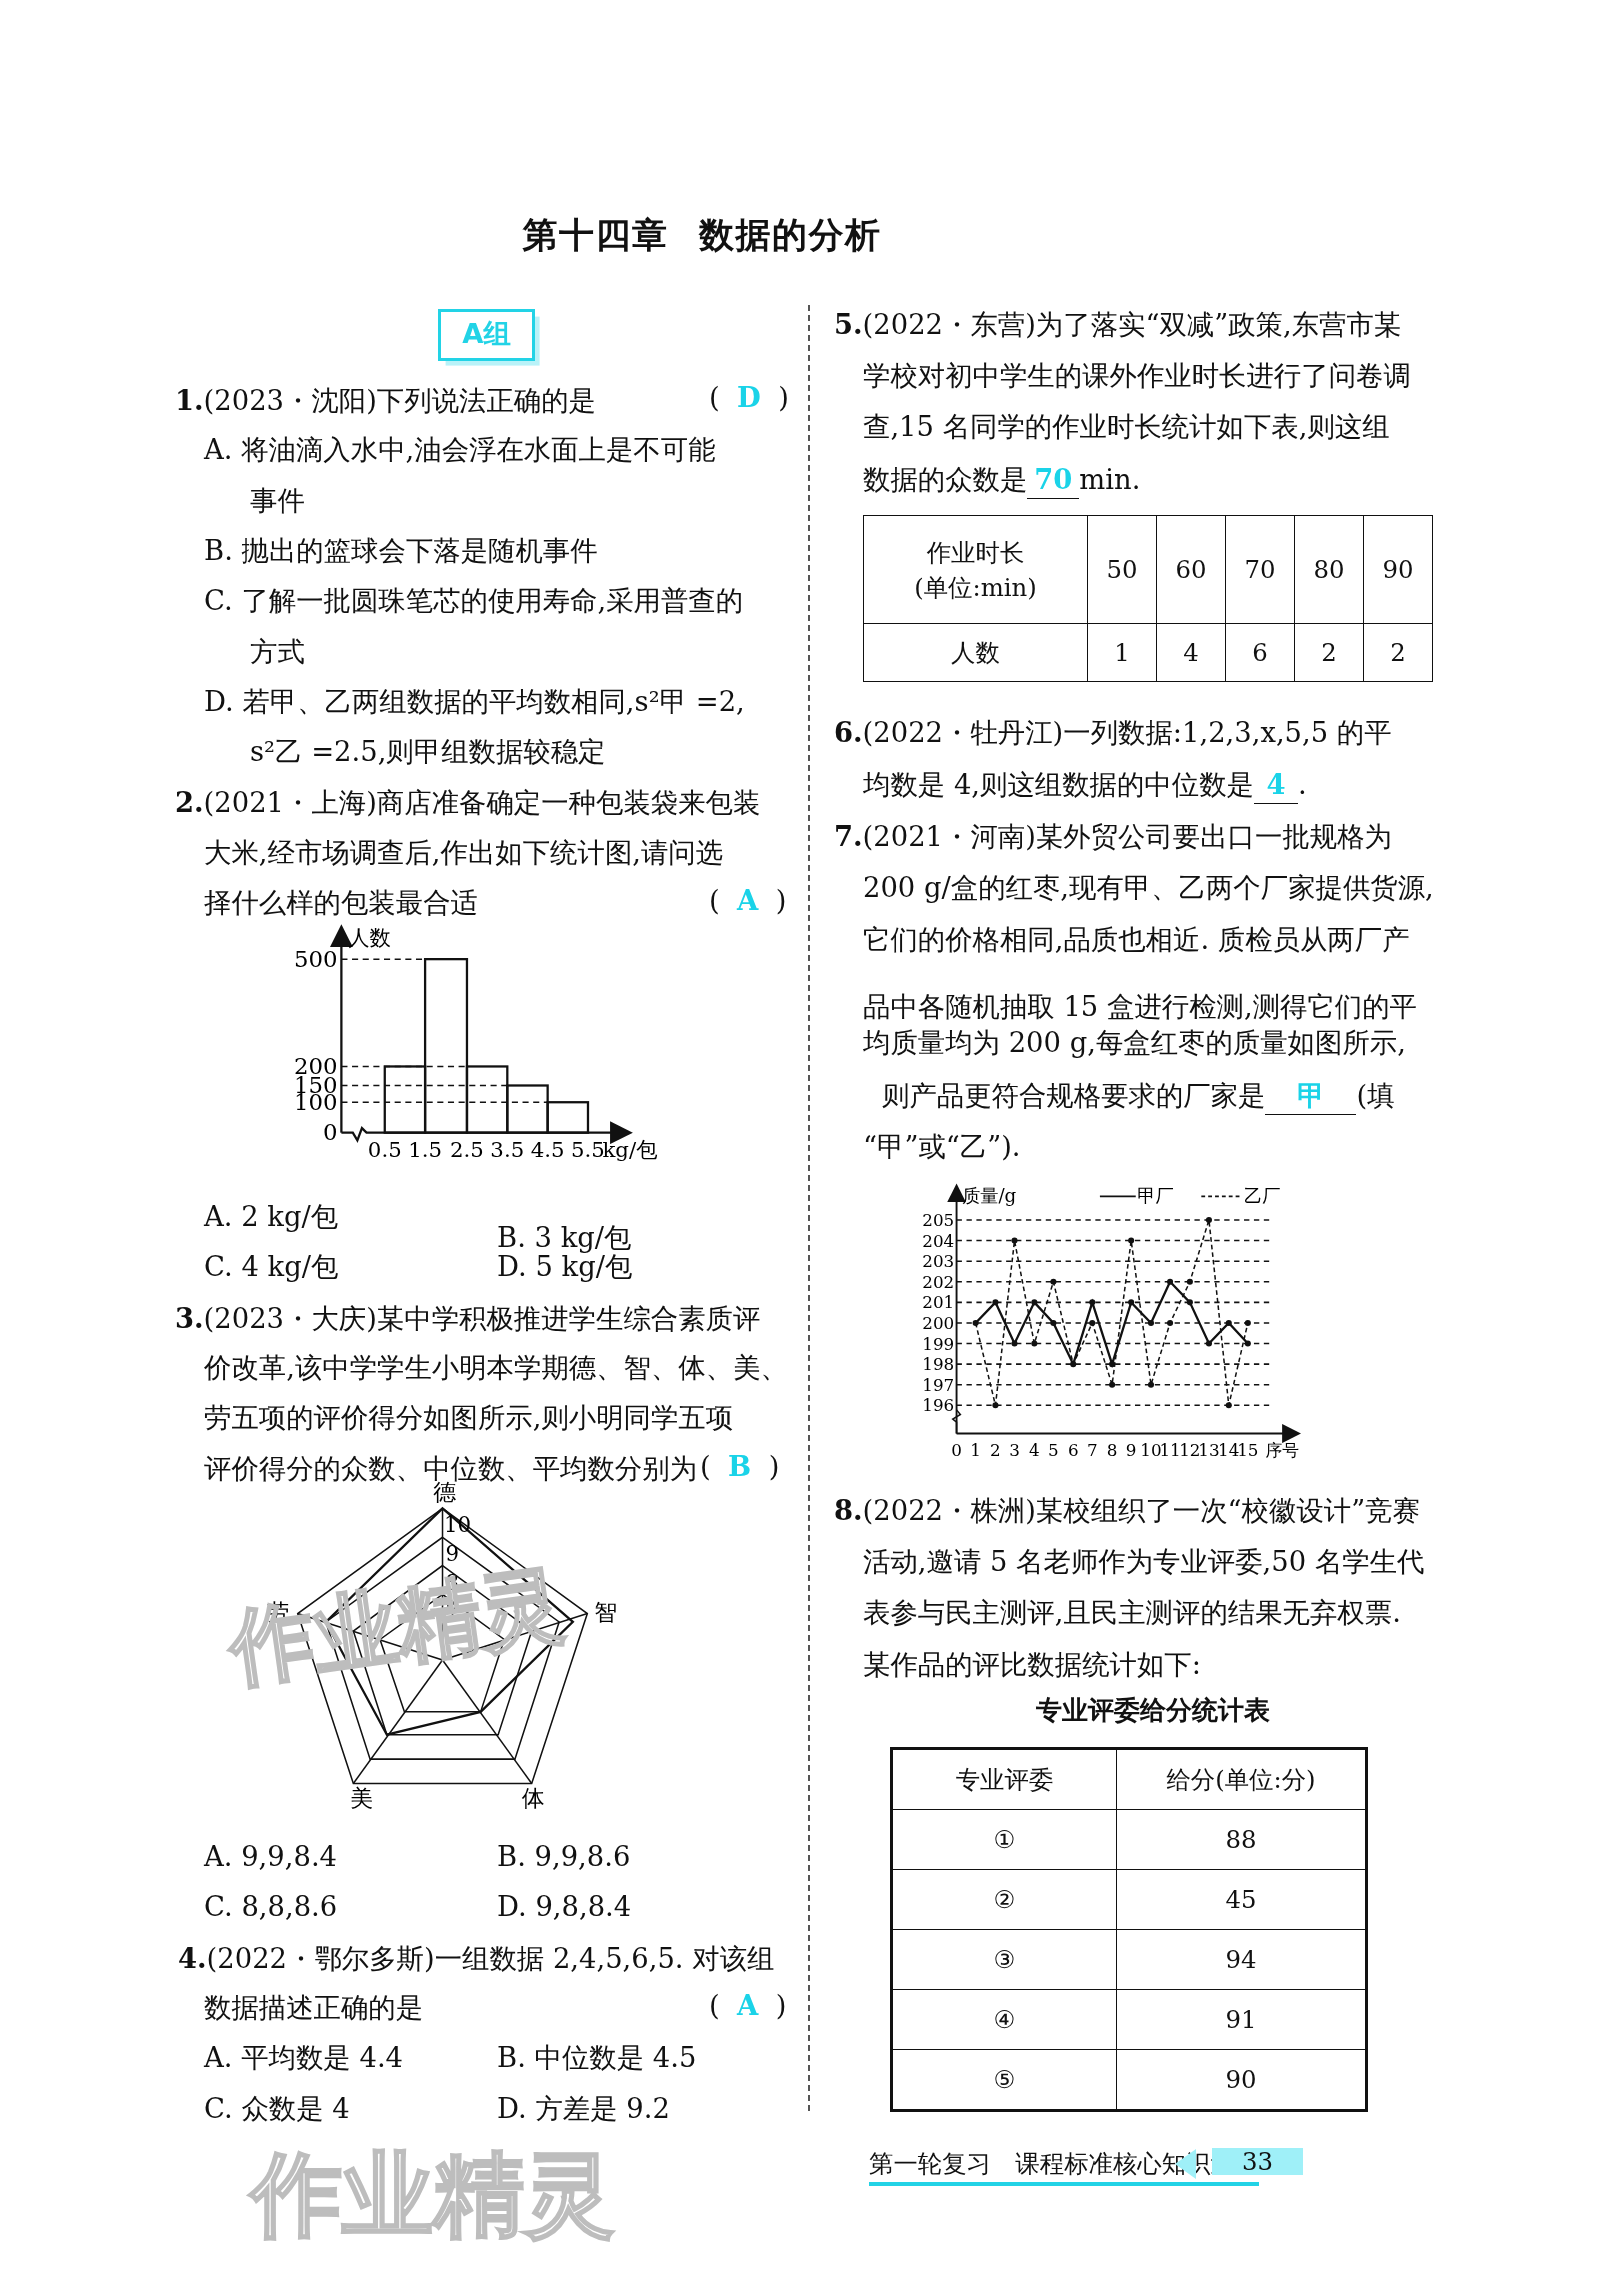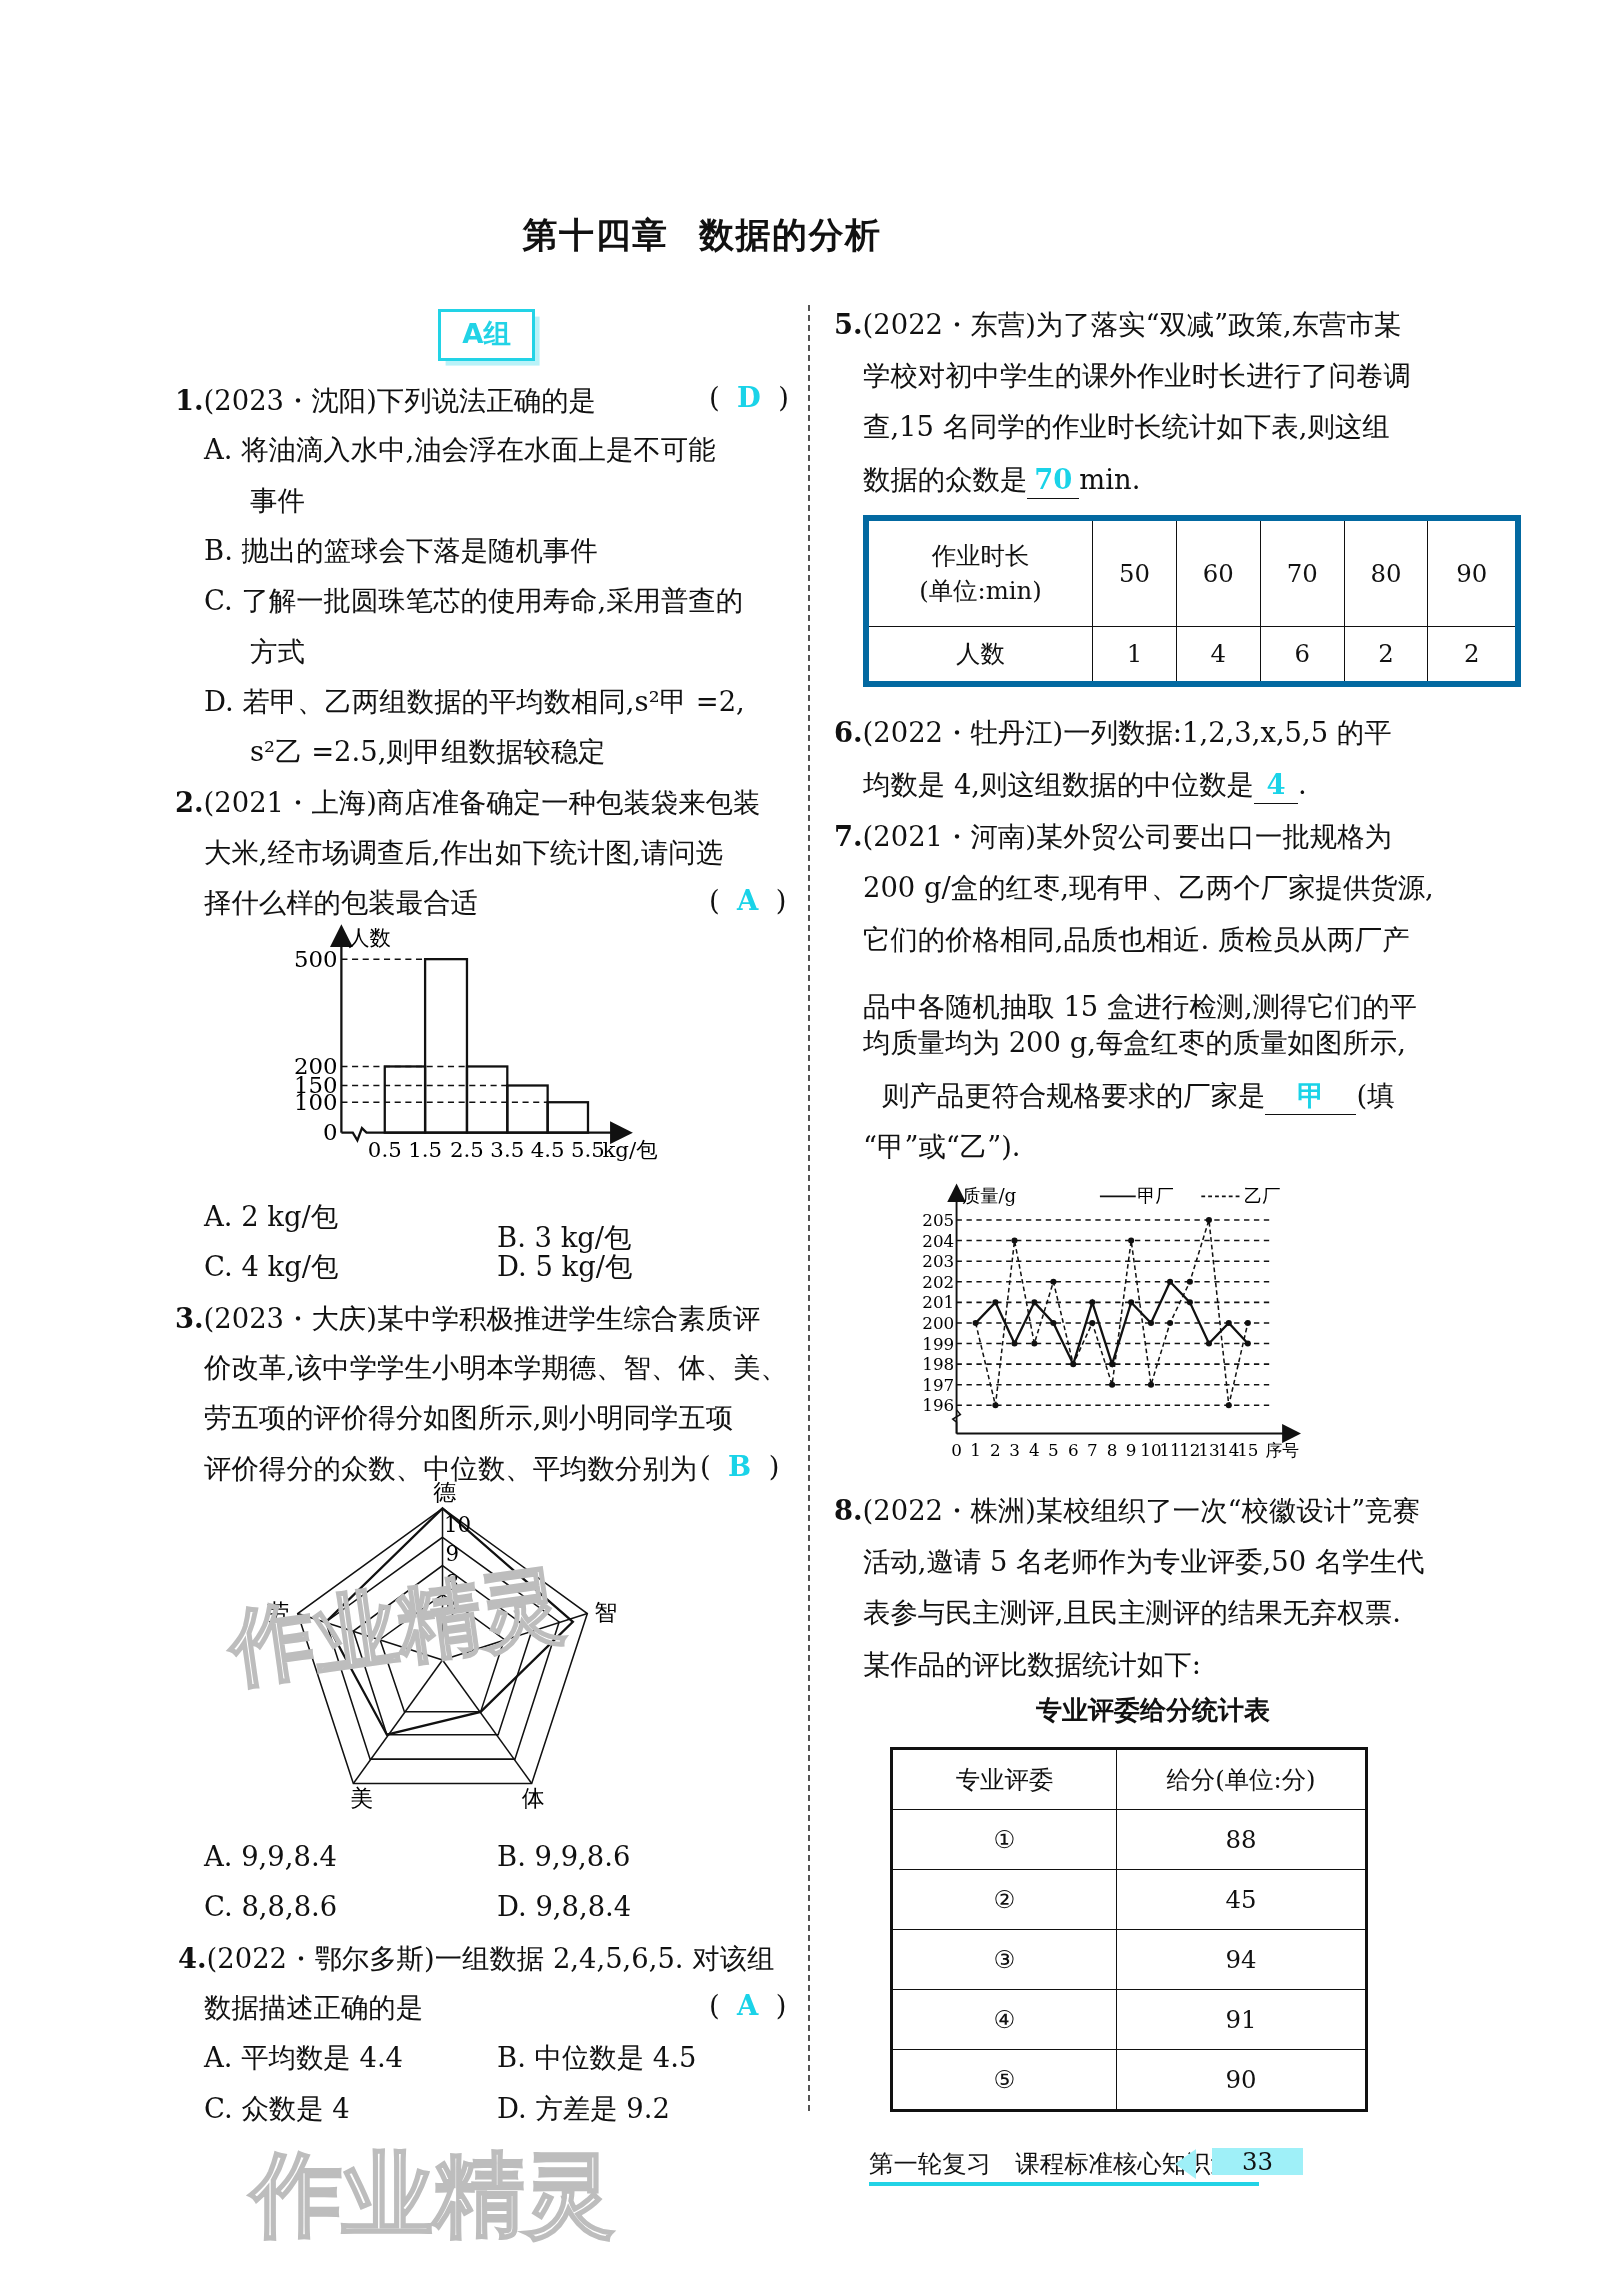--- a/index.html
+++ b/index.html
@@ -12,22 +12,22 @@
   .divider { left:808px; top:305px; height:1806px; border-left:2.3px dashed #555; }
   .group-badge { left:438px; top:309px; width:91px; height:46px; border:3px solid #22d3e6;
                  color:#22d3e6; font-weight:bold; font-size:27.4px; text-align:center; line-height:44px;
                  font-family:"DejaVu Sans","Liberation Sans",sans-serif; background:#fff;
                  box-shadow:6.1px 6.1px 0 -1.5px #b9f2f8; }
   .line { font-size:27.4px; line-height:38px; white-space:nowrap; }
   .qnum { font-weight:bold; }
   .ans { color:#1ad3e8; font-weight:bold; }
   .paren { position:absolute; font-size:27.4px; white-space:pre; }
   .blank { display:inline-block; border-bottom:1.5px solid #111; text-align:center; color:#1ad3e8; font-weight:bold; }
-  table.t5 { position:absolute; left:863px; top:515px; width:658px; border-collapse:collapse;
-             font-size:24.4px; border:6px solid #0369a1; }
+  table.t5 { position:absolute; left:863px; top:515px; width:570px; border-collapse:collapse;
+             font-size:24.4px; border:1px solid #0369a1; }
   table.t5 td { border:1.5px solid #111; text-align:center; }
   table.t8 { position:absolute; left:890px; top:1747px; width:478px; border-collapse:collapse;
              font-size:24.4px; border:3px solid #111; }
   table.t8 td { border:1.5px solid #111; text-align:center; height:57px; }
   .t8title { left:890px; width:526px; top:1693px; text-align:center; font-size:26px; font-weight:bold;
              font-family:"DejaVu Sans","Liberation Sans",sans-serif; }
   .footer-text { left:869px; top:2148px; font-size:24.4px; font-family:"DejaVu Sans","Liberation Sans",sans-serif;
                  border-bottom:4.6px solid #22d3e6; padding-bottom:1.5px; white-space:nowrap; }
   .footer-arrow { left:1175px; top:2149px; width:0; height:0; border-top:15.2px solid transparent;
                   border-bottom:15.2px solid transparent; border-right:21.3px solid #9ff0f8; }

